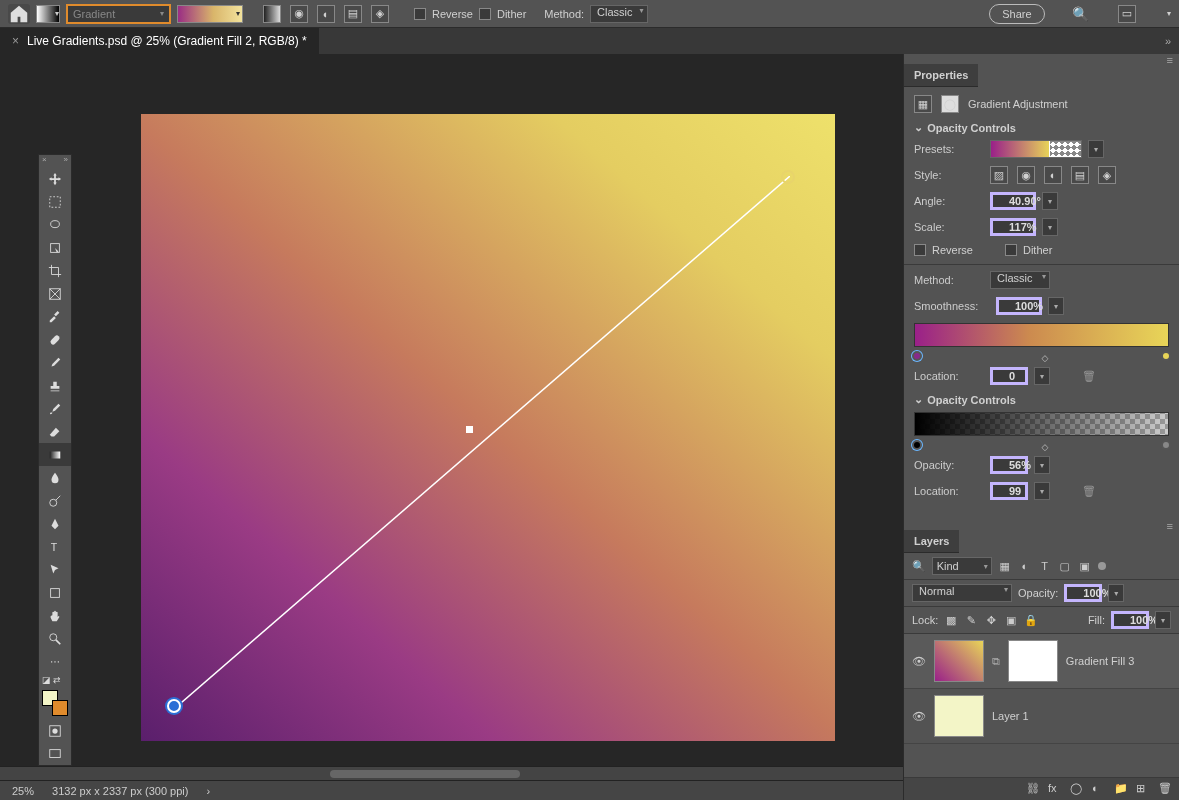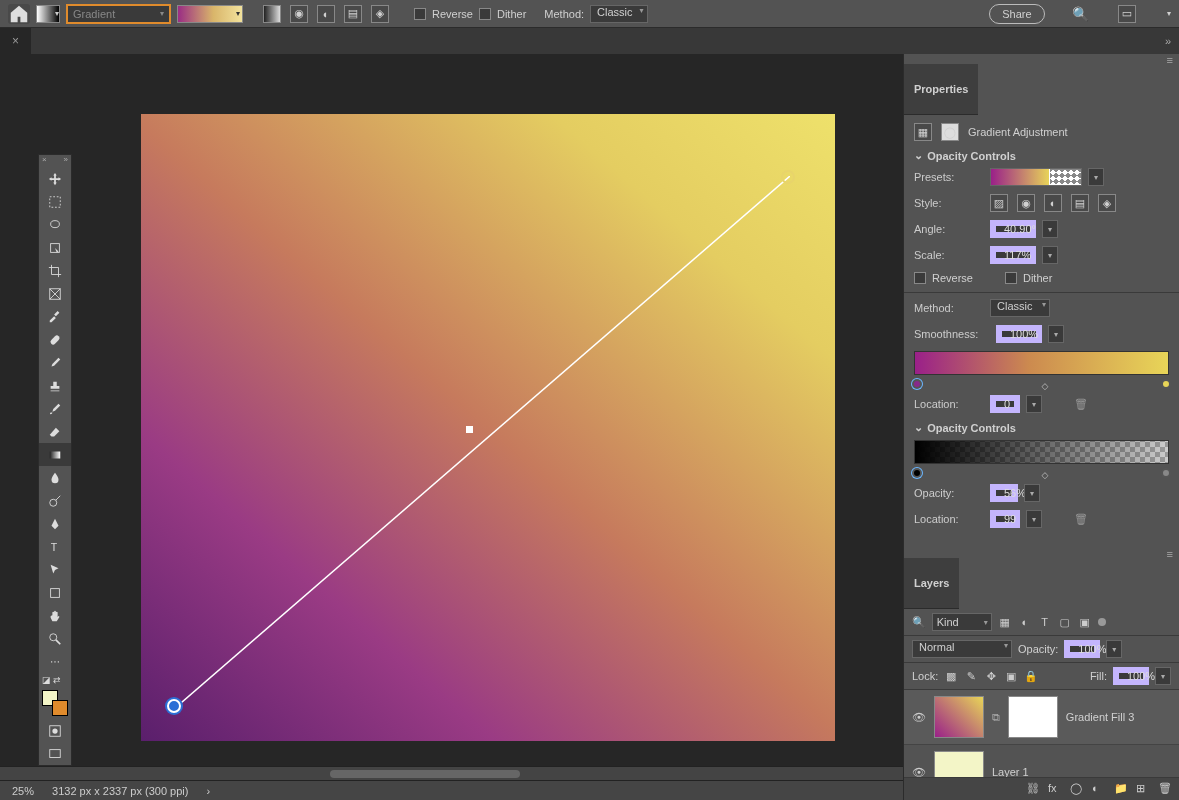--- a/index.html
+++ b/index.html
@@ -42,25 +42,25 @@
 .handle.start { left:26px; bottom:28px; background:#2b6fd6; border-color:#fff; box-shadow:0 0 0 2px #2b6fd6; }
 .handle.end { right:40px; top:56px; background:none; border-color:#e8d46b; }
 .mid-sq { position:absolute; left:325px; top:312px; width:7px; height:7px; background:#fff; }
 
 .scroll-h { height:14px; background:#444; border-top:1px solid #222; display:flex; align-items:center; position:relative; }
 .scroll-thumb { position:absolute; left:330px; width:190px; height:8px; background:#666; border-radius:4px; }
 
 
 .right-panels { width: 276px; background:#535353; border-left:1px solid #2b2b2b; font-size:11px; overflow:hidden; }
 .hamb { height:10px; text-align:right; padding-right:6px; color:#aaa; }
-.panel-tab { background:#3e3e3e; padding:19px 10px; font-weight:600; border-bottom:1px solid #2b2b2b; display:inline-block; }
+.panel-tab { background:#3e3e3e; padding:5px 10px; font-weight:600; border-bottom:1px solid #2b2b2b; display:inline-block; }
 .panel-body { padding:8px 10px; }
 .row { display:flex; align-items:center; margin-bottom:8px; gap:6px; }
 .row .lbl { width:70px; color:#ccc; }
-.num-field { width:46px; height:18px; background:#3a3a3a; border:6px solid #c4b5fd; color:#ddd; padding:0 8px; display:inline-flex; align-items:center; }
+.num-field { width:46px; height:18px; background:#3a3a3a; border:3px solid #c4b5fd; color:#ddd; padding:0 16px; display:inline-flex; align-items:center;font-weight:bold; }
 .dd-arrow { width:16px; height:18px; border:1px solid #666; background:#3a3a3a; display:inline-flex; align-items:center; justify-content:center; font-size:8px; color:#aaa; cursor:pointer; }
 .sect-head { display:flex; align-items:center; gap:4px; font-weight:600; margin:6px 0; cursor:pointer; }
 .grad-bar { height:24px; background:linear-gradient(90deg,#9a2089 0%, #cc8a4f 45%, #e8d558 100%); margin:4px 0; position:relative; border:1px solid #333; }
 .checker { background-image: linear-gradient(45deg,#888 25%,transparent 25%),linear-gradient(-45deg,#888 25%,transparent 25%),linear-gradient(45deg,transparent 75%,#888 75%),linear-gradient(-45deg,transparent 75%,#888 75%); background-size:8px 8px; background-position:0 0,0 4px,4px -4px,-4px 0; }
 .stop-row { height:12px; position:relative; margin-bottom:4px; }
 .stop-dot { position:absolute; width:10px; height:10px; border:2px solid #555; border-radius:50%; top:0; }
 .stop-dot.l { left:-2px; background:#872a8b; box-shadow:0 0 0 1px #6bb7ff; }
 .stop-dot.r { right:-2px; background:#e8d558; }
 .stop-mid { position:absolute; left:50%; top:2px; font-size:9px; color:#bbb; }
 .trash { color:#999; cursor:pointer; }
@@ -136,20 +136,21 @@
     <div class="share-btn"><span>Share</span></div>
     <span style="cursor:pointer;font-size:14px">🔍</span>
     <span class="style-icon">▭</span>
     <span style="font-size:8px;cursor:pointer">▾</span>
   </div>
 </div>
 
 <div class="tab-bar">
   <div class="file-tab">
     <span class="x">×</span>
+    <span>Live Gradients.psd @ 25% (Gradient Fill 2, RGB/8) *</span>
   </div>
   <span style="margin-left:auto;padding-right:8px;color:#aaa;cursor:pointer">»</span>
 </div>
 
 <div class="workspace">
 
   <div class="left-dock">
     <div class="toolbox">
       <div class="tbx-head">
           <span>×</span>

